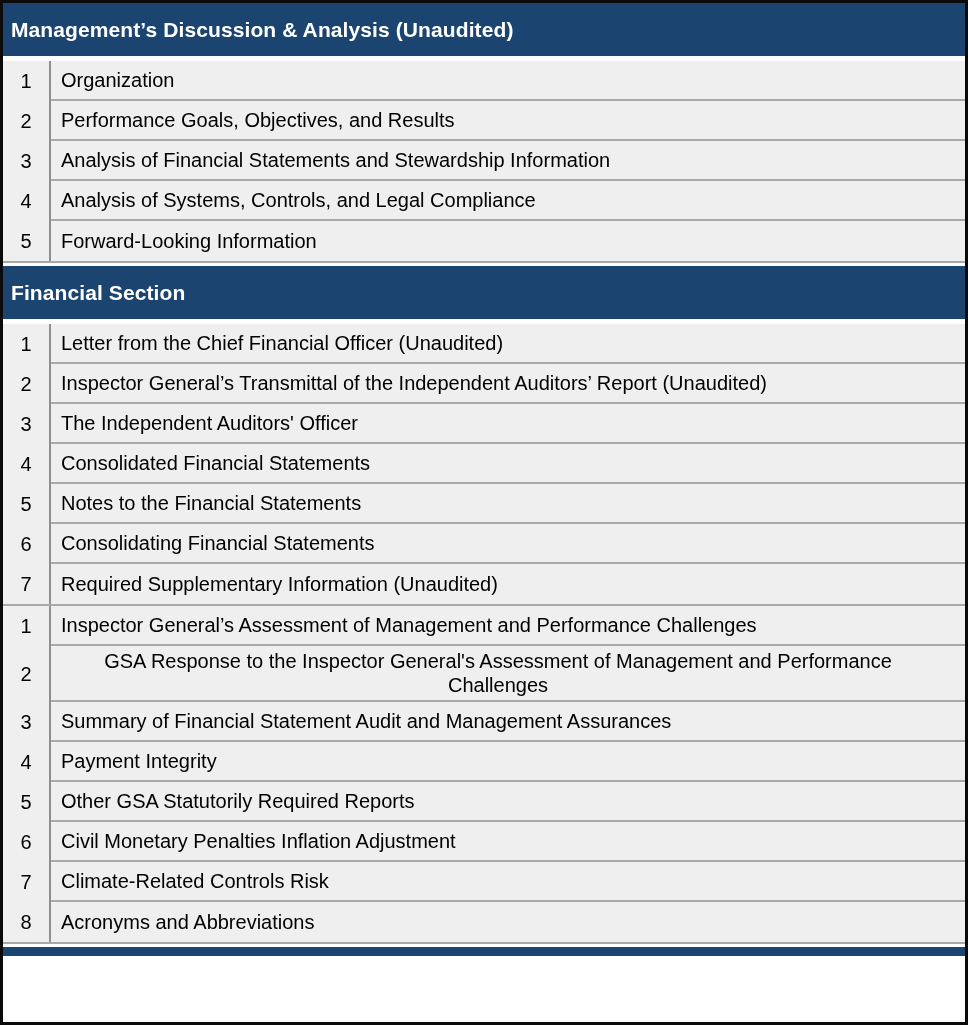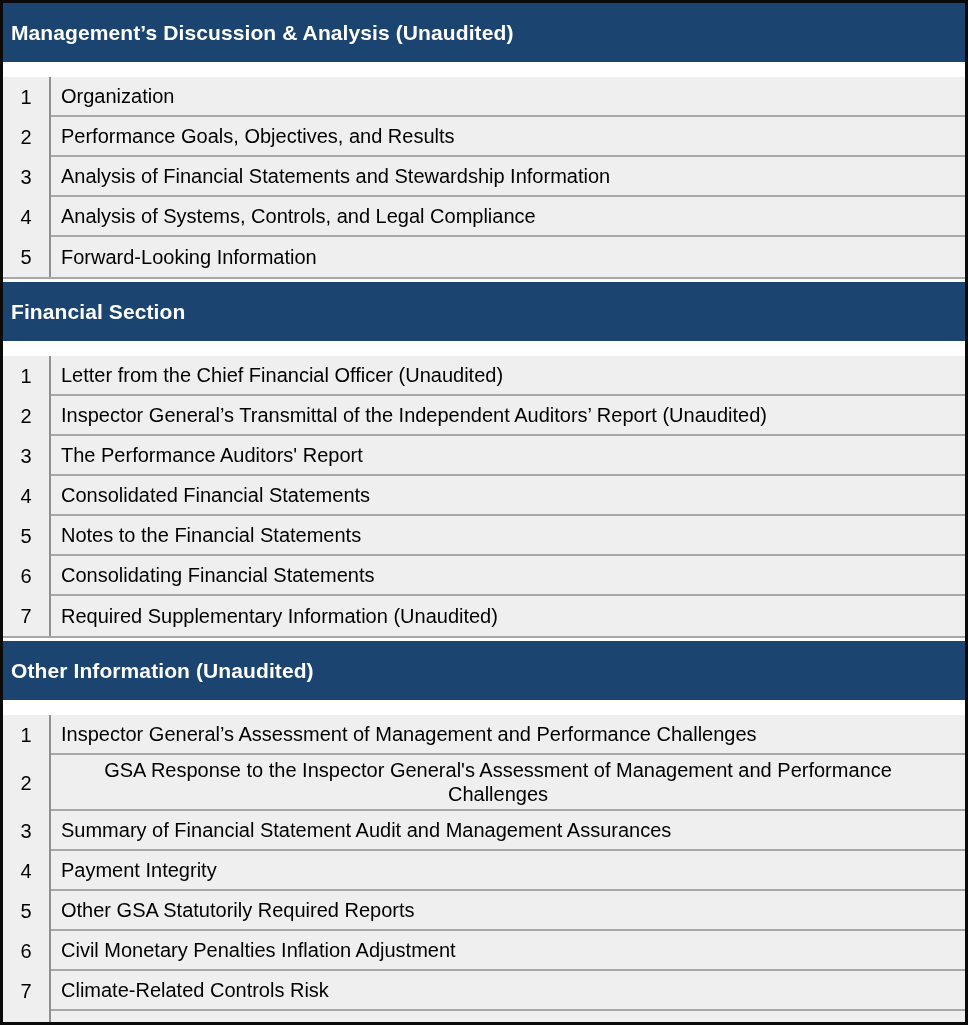--- a/index.html
+++ b/index.html
@@ -10,26 +10,26 @@
     color: #000000;
   }
   .toc {
     width: 968px;
     height: 1025px;
     border: 3px solid #0a0a0a;
     background: #ffffff;
     overflow: hidden;
   }
   .sec-header {
-    height: 59px;
+    height: 53px;
     background: #1B4470;
     display: flex;
     align-items: center;
     padding-left: 8px;
-    margin-bottom: 15px;
+    margin-bottom: 5px;
   }
   section + section .sec-header { margin-top: 3px; text-align: center; }
   .sec-header span {
     color: #ffffff;
     font-weight: bold;
     font-size: 21px;
     letter-spacing: 0.1px;
   }
   .row {
     display: flex;
@@ -110,21 +110,21 @@
     <div class="title">Letter from the Chief Financial Officer (Unaudited)</div>
   </div>
 
   <div class="row">
     <div class="num">2</div>
     <div class="title">Inspector General’s Transmittal of the Independent Auditors’ Report (Unaudited)</div>
   </div>
 
   <div class="row">
     <div class="num">3</div>
-    <div class="title">The Performance Auditors' Report</div>
+    <div class="title">The Independent Auditors' Officer</div>
   </div>
 
   <div class="row">
     <div class="num">4</div>
     <div class="title">Consolidated Financial Statements</div>
   </div>
 
   <div class="row">
     <div class="num">5</div>
     <div class="title">Notes to the Financial Statements</div>
@@ -136,23 +136,20 @@
   </div>
 
   <div class="row">
     <div class="num">7</div>
     <div class="title">Required Supplementary Information (Unaudited)</div>
   </div>
 </div>
   </section>
 
   <section>
-    <div class="sec-header">
-      <span>Other Information (Unaudited)</span>
-    </div>
     <div class="rows">
   <div class="row">
     <div class="num">1</div>
     <div class="title">Inspector General’s Assessment of Management and Performance Challenges</div>
   </div>
 
   <div class="row">
     <div class="num">2</div>
     <div class="title">GSA Response to the Inspector General's Assessment of Management and Performance Challenges</div>
   </div>

